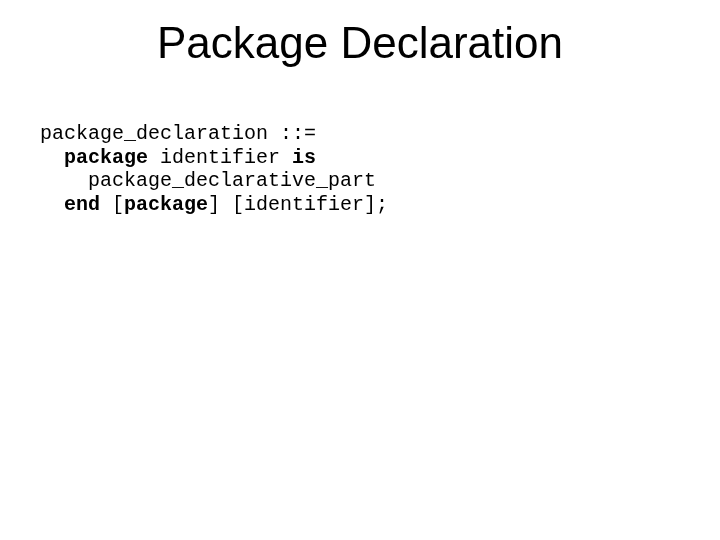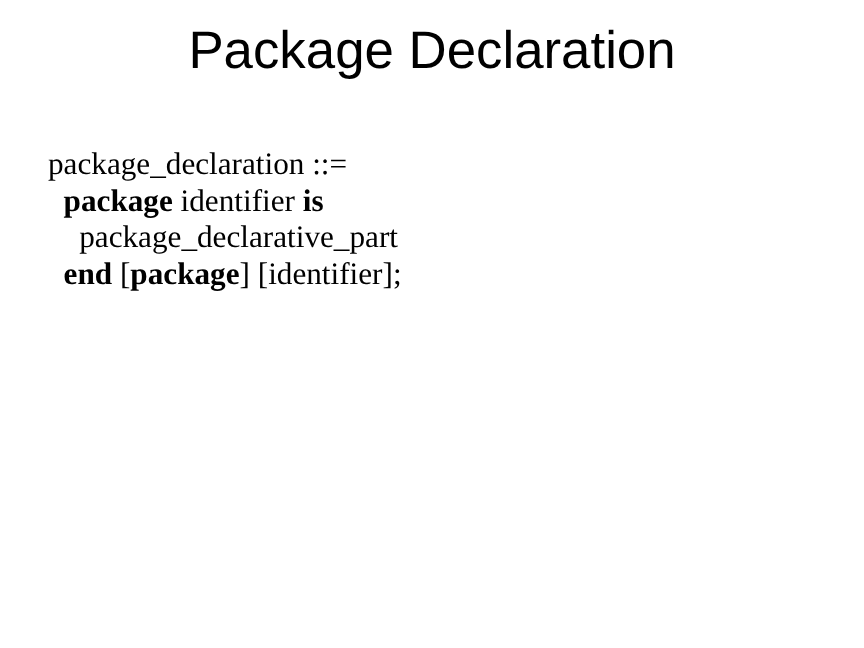--- a/index.html
+++ b/index.html
@@ -22,22 +22,22 @@
     top: 18px;
     left: 0;
     width: 720px;
     text-align: center;
     font-size: 44px;
     font-weight: 400;
     letter-spacing: 0px;
   }
   .block {
     position: absolute;
-    font-family: Liberation Serif, serif;
-    font-size: 26px;
+    font-family: Liberation Mono, monospace;
+    font-size: 20px;
     line-height: 1.18;
     white-space: pre;
   }
   .block1 { top: 122px; left: 40px; }
   .block2 { top: 280px; left: 40px; }
   .bold { font-weight: bold; }
 </style>
 </head>
 <body>
 

